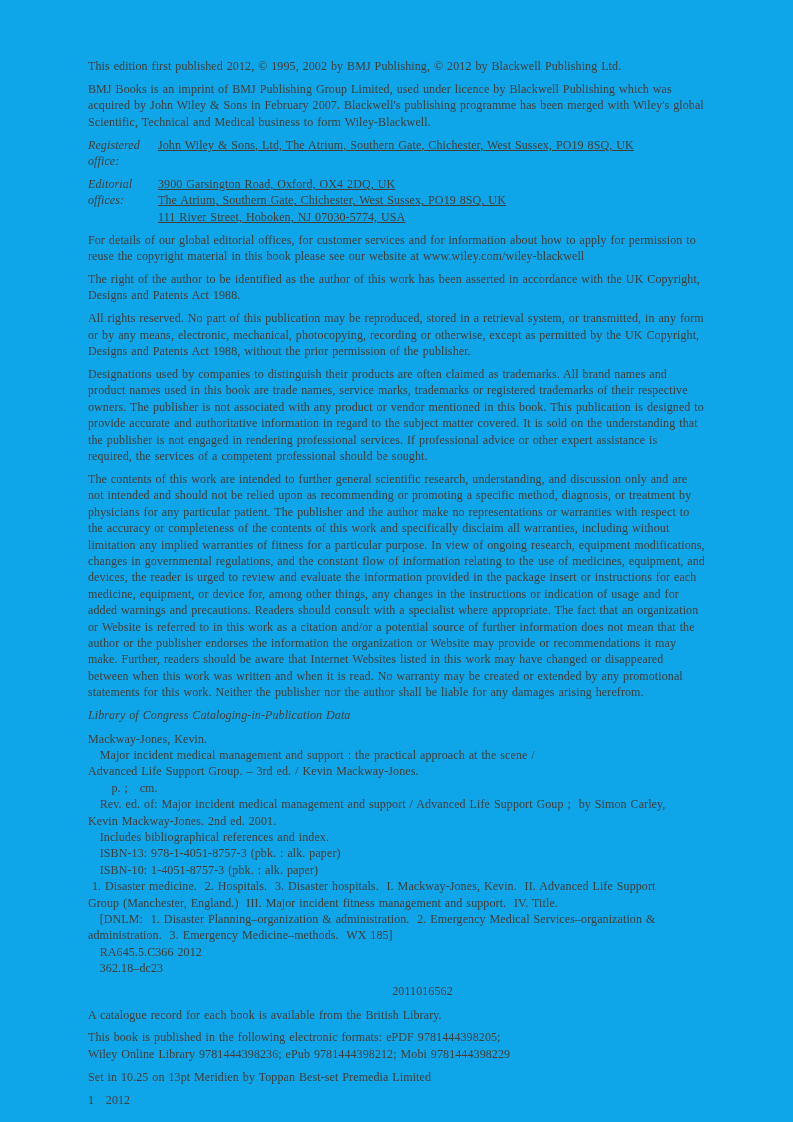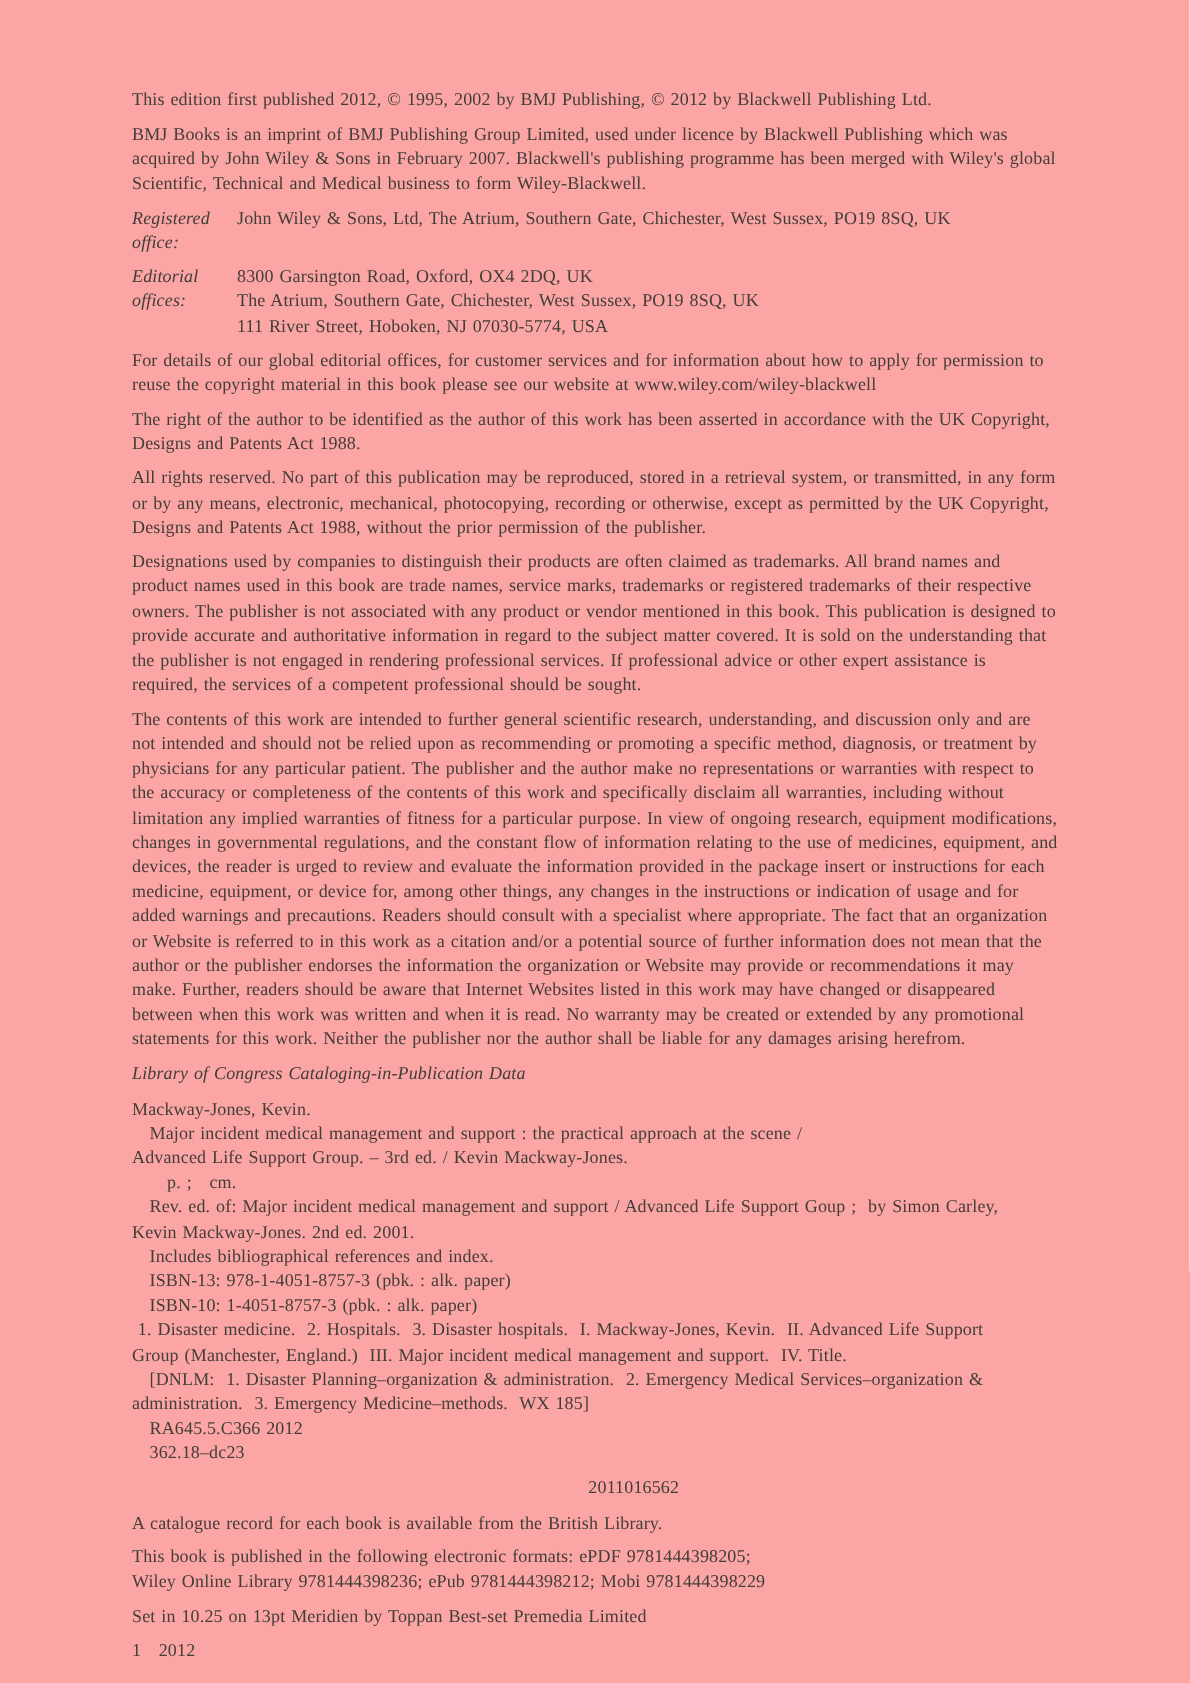--- a/index.html
+++ b/index.html
@@ -4,21 +4,21 @@
 <style>
   html, body {
     margin: 0;
     padding: 0;
     background: #ffffff;
   }
   .page {
     position: relative;
     width: 793px;
     height: 1122px;
-    background: #fca5a5;
+    background: #0ea5e9;
     box-sizing: border-box;
     padding: 58px 88px 0 88px;
     overflow: hidden;
     font-family: "Liberation Serif", "DejaVu Serif", serif;
     font-size: 12px;
     line-height: 16.4px;
     color: #413d37;
     letter-spacing: 0.1px;
     word-spacing: 0.8px;
   }
@@ -30,20 +30,21 @@
     align-items: flex-start;
     margin: 0 0 6.5px 0;
   }
   .office-label {
     font-style: italic;
     flex: none;
     width: 70px;
   }
   .office-content {
     flex: 1;
+    text-decoration: underline;
   }
   .line {
     white-space: pre;
   }
   .cip-heading {
     font-style: italic;
     margin: 0 0 7px 0;
   }
   .cip-block {
     margin: 0 0 6.5px 0;
@@ -70,21 +71,21 @@
   <p class="para">BMJ Books is an imprint of BMJ Publishing Group Limited, used under licence by Blackwell Publishing which was acquired by John Wiley &amp; Sons in February 2007. Blackwell's publishing programme has been merged with Wiley's global Scientific, Technical and Medical business to form Wiley-Blackwell.</p>
 
   <div class="office-row">
     <span class="office-label">Registered office:</span>
     <span class="office-content line">John Wiley &amp; Sons, Ltd, The Atrium, Southern Gate, Chichester, West Sussex, PO19 8SQ, UK</span>
   </div>
 
   <div class="office-row">
     <span class="office-label">Editorial offices:</span>
     <span class="office-content">
-      <span class="line" style="display:block">8300 Garsington Road, Oxford, OX4 2DQ, UK</span>
+      <span class="line" style="display:block">3900 Garsington Road, Oxford, OX4 2DQ, UK</span>
       <span class="line" style="display:block">The Atrium, Southern Gate, Chichester, West Sussex, PO19 8SQ, UK</span>
       <span class="line" style="display:block">111 River Street, Hoboken, NJ 07030-5774, USA</span>
     </span>
   </div>
 
   <p class="para">For details of our global editorial offices, for customer services and for information about how to apply for permission to reuse the copyright material in this book please see our website at www.wiley.com/wiley-blackwell</p>
 
   <p class="para">The right of the author to be identified as the author of this work has been asserted in accordance with the UK Copyright, Designs and Patents Act 1988.</p>
 
   <p class="para">All rights reserved. No part of this publication may be reproduced, stored in a retrieval system, or transmitted, in any form or by any means, electronic, mechanical, photocopying, recording or otherwise, except as permitted by the UK Copyright, Designs and Patents Act 1988, without the prior permission of the publisher.</p>
@@ -99,21 +100,21 @@
     <div class="cip-line">Mackway-Jones, Kevin.</div>
     <div class="cip-line">   Major incident medical management and support : the practical approach at the scene /</div>
     <div class="cip-line">Advanced Life Support Group. – 3rd ed. / Kevin Mackway-Jones.</div>
     <div class="cip-line">      p. ;   cm.</div>
     <div class="cip-line">   Rev. ed. of: Major incident medical management and support / Advanced Life Support Goup ;  by Simon Carley,</div>
     <div class="cip-line">Kevin Mackway-Jones. 2nd ed. 2001.</div>
     <div class="cip-line">   Includes bibliographical references and index.</div>
     <div class="cip-line">   ISBN-13: 978-1-4051-8757-3 (pbk. : alk. paper)</div>
     <div class="cip-line">   ISBN-10: 1-4051-8757-3 (pbk. : alk. paper)</div>
     <div class="cip-line"> 1. Disaster medicine.  2. Hospitals.  3. Disaster hospitals.  I. Mackway-Jones, Kevin.  II. Advanced Life Support</div>
-    <div class="cip-line">Group (Manchester, England.)  III. Major incident medical management and support.  IV. Title.</div>
+    <div class="cip-line">Group (Manchester, England.)  III. Major incident fitness management and support.  IV. Title.</div>
     <div class="cip-line">   [DNLM:  1. Disaster Planning–organization &amp; administration.  2. Emergency Medical Services–organization &amp;</div>
     <div class="cip-line">administration.  3. Emergency Medicine–methods.  WX 185]</div>
     <div class="cip-line">   RA645.5.C366 2012</div>
     <div class="cip-line">   362.18–dc23</div>
     <div class="lccn">2011016562</div>
   </div>
 
   <p class="para">A catalogue record for each book is available from the British Library.</p>
 
   <div class="para">

